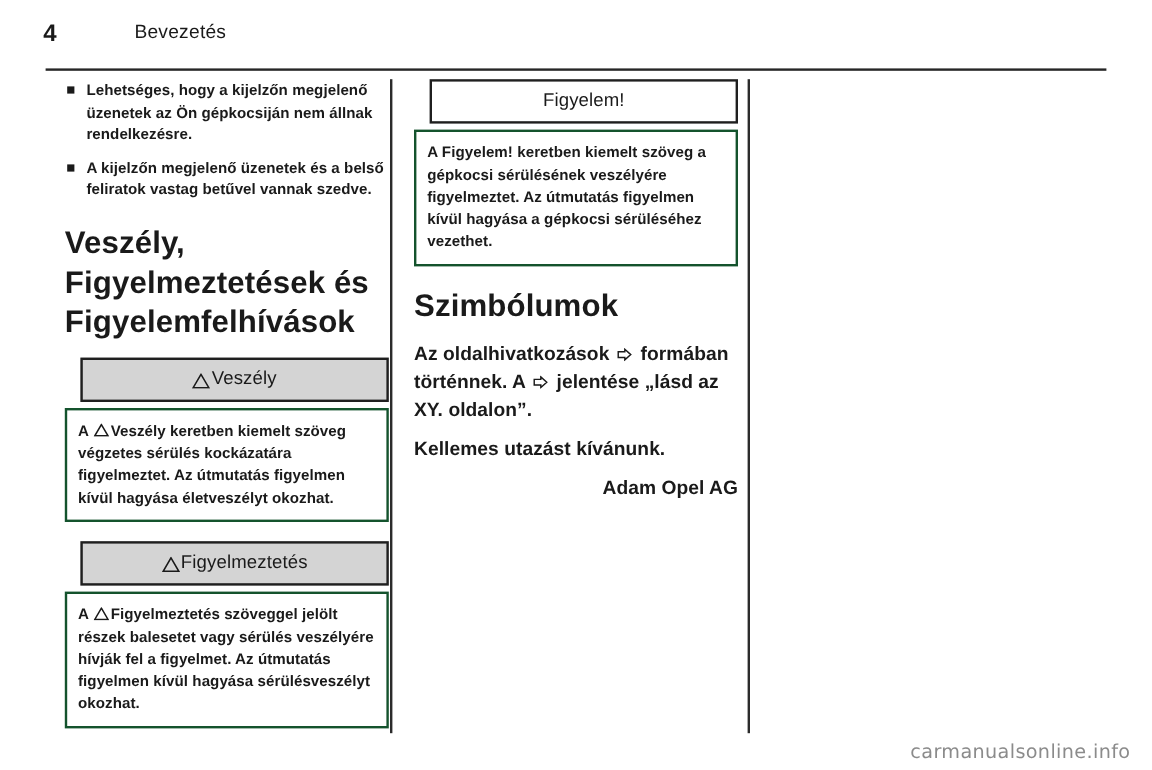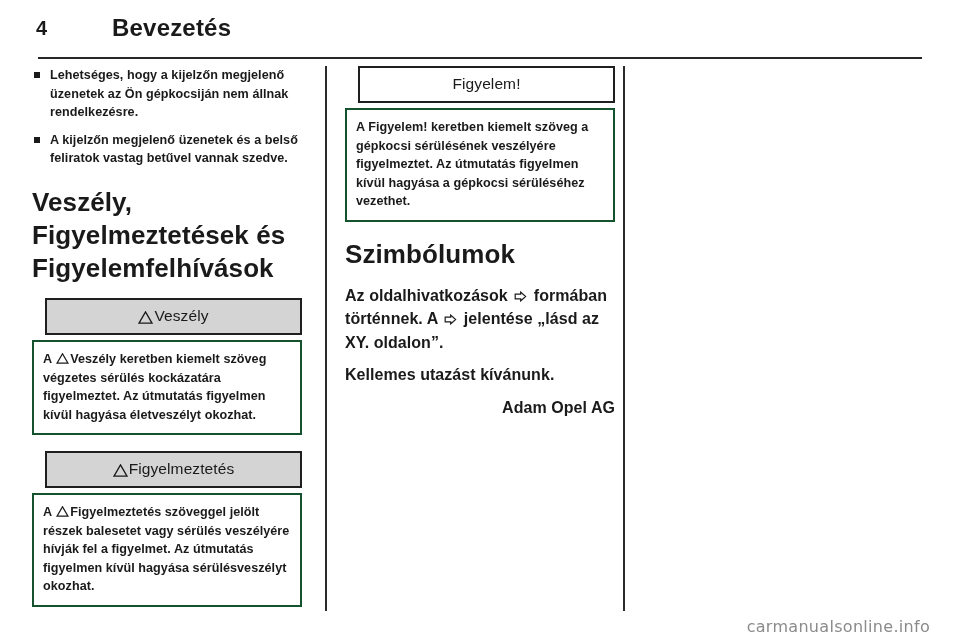--- a/index.html
+++ b/index.html
@@ -32,22 +32,22 @@
     display: flex;
     align-items: center;
   }
   .folio {
     font-size: 20px;
     font-weight: bold;
     letter-spacing: .2px;
     width: 76px;
   }
   .head-title {
-    font-size: 24px;
-    font-weight: bold;
+    font-size: 16px;
+    font-weight: normal;
     letter-spacing: .2px;
   }
   .head-rule {
     position: absolute;
     left: 38px; top: 57px;
     width: 884px; height: 2px;
     background: #262626;
   }
 
   
@@ -60,21 +60,21 @@
   }
   .col-rule.r1 { left: 325px; }
   .col-rule.r2 { left: 623px; }
 
   
   .col {
     position: absolute;
     top: 66px;
     width: 270px;
   }
-  .col-left  { left: 32px; }
+  .col-left  { left: 54px; }
   .col-right { left: 345px; }
 
   
   ul.bullets {
     list-style: none;
     margin: 0;
     padding: 0;
   }
   ul.bullets li {
     position: relative;
@@ -171,21 +171,21 @@
     font-weight: bold;
     line-height: 1.47;
     margin: 0 0 9px 0;
     letter-spacing: .05px;
   }
   .para:last-child { margin-bottom: 16px; text-align: right; }
 
   
   .watermark {
     position: absolute;
-    right: 30px;
+    right: 18px;
     bottom: 6px;
     font-size: 16px;
     color: #8b8b8b;
     letter-spacing: .3px;
     font-family: "DejaVu Sans", sans-serif;
   }
 </style>
 </head>
 <body>
 

